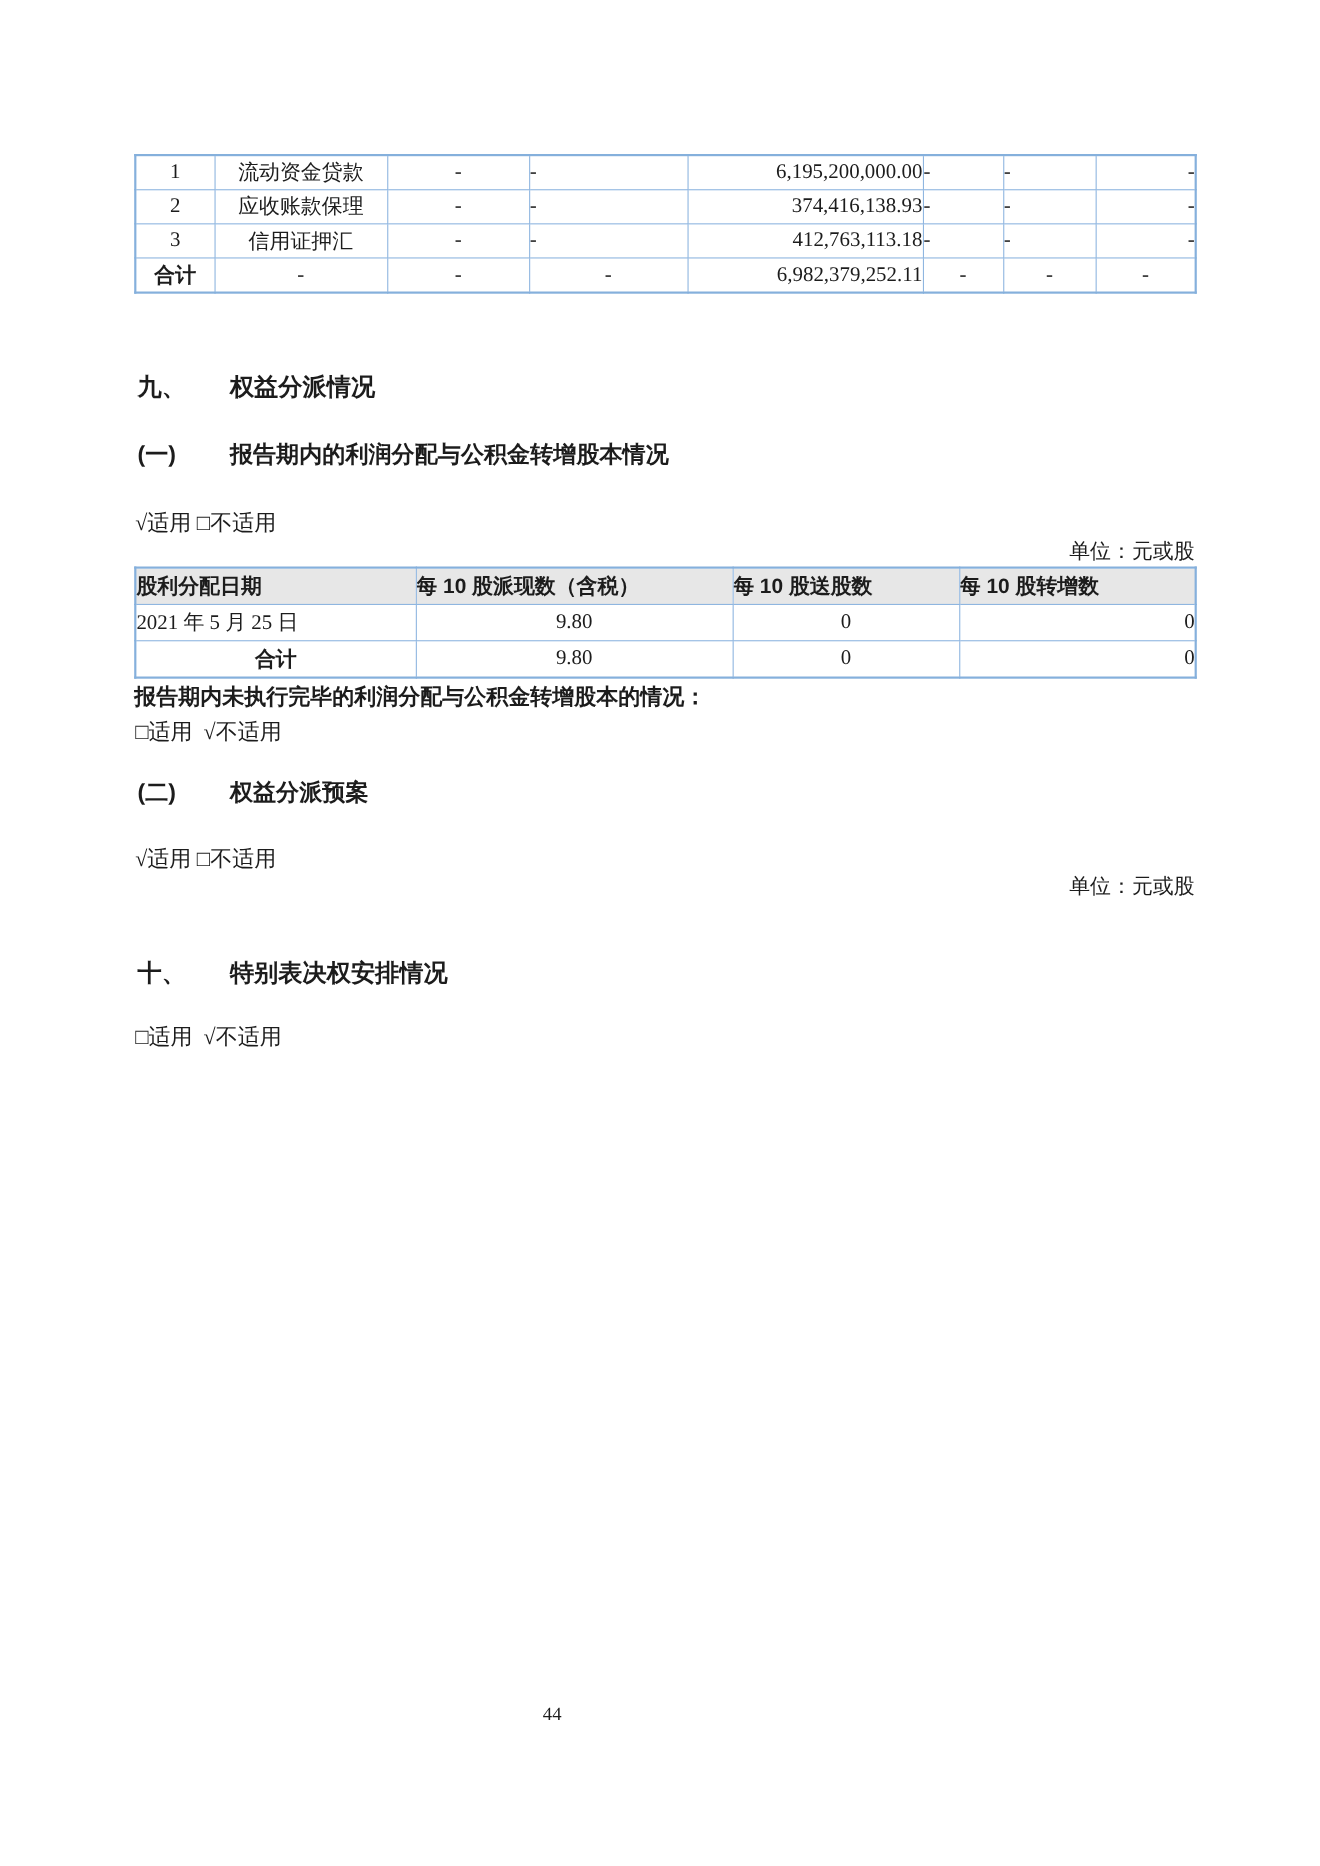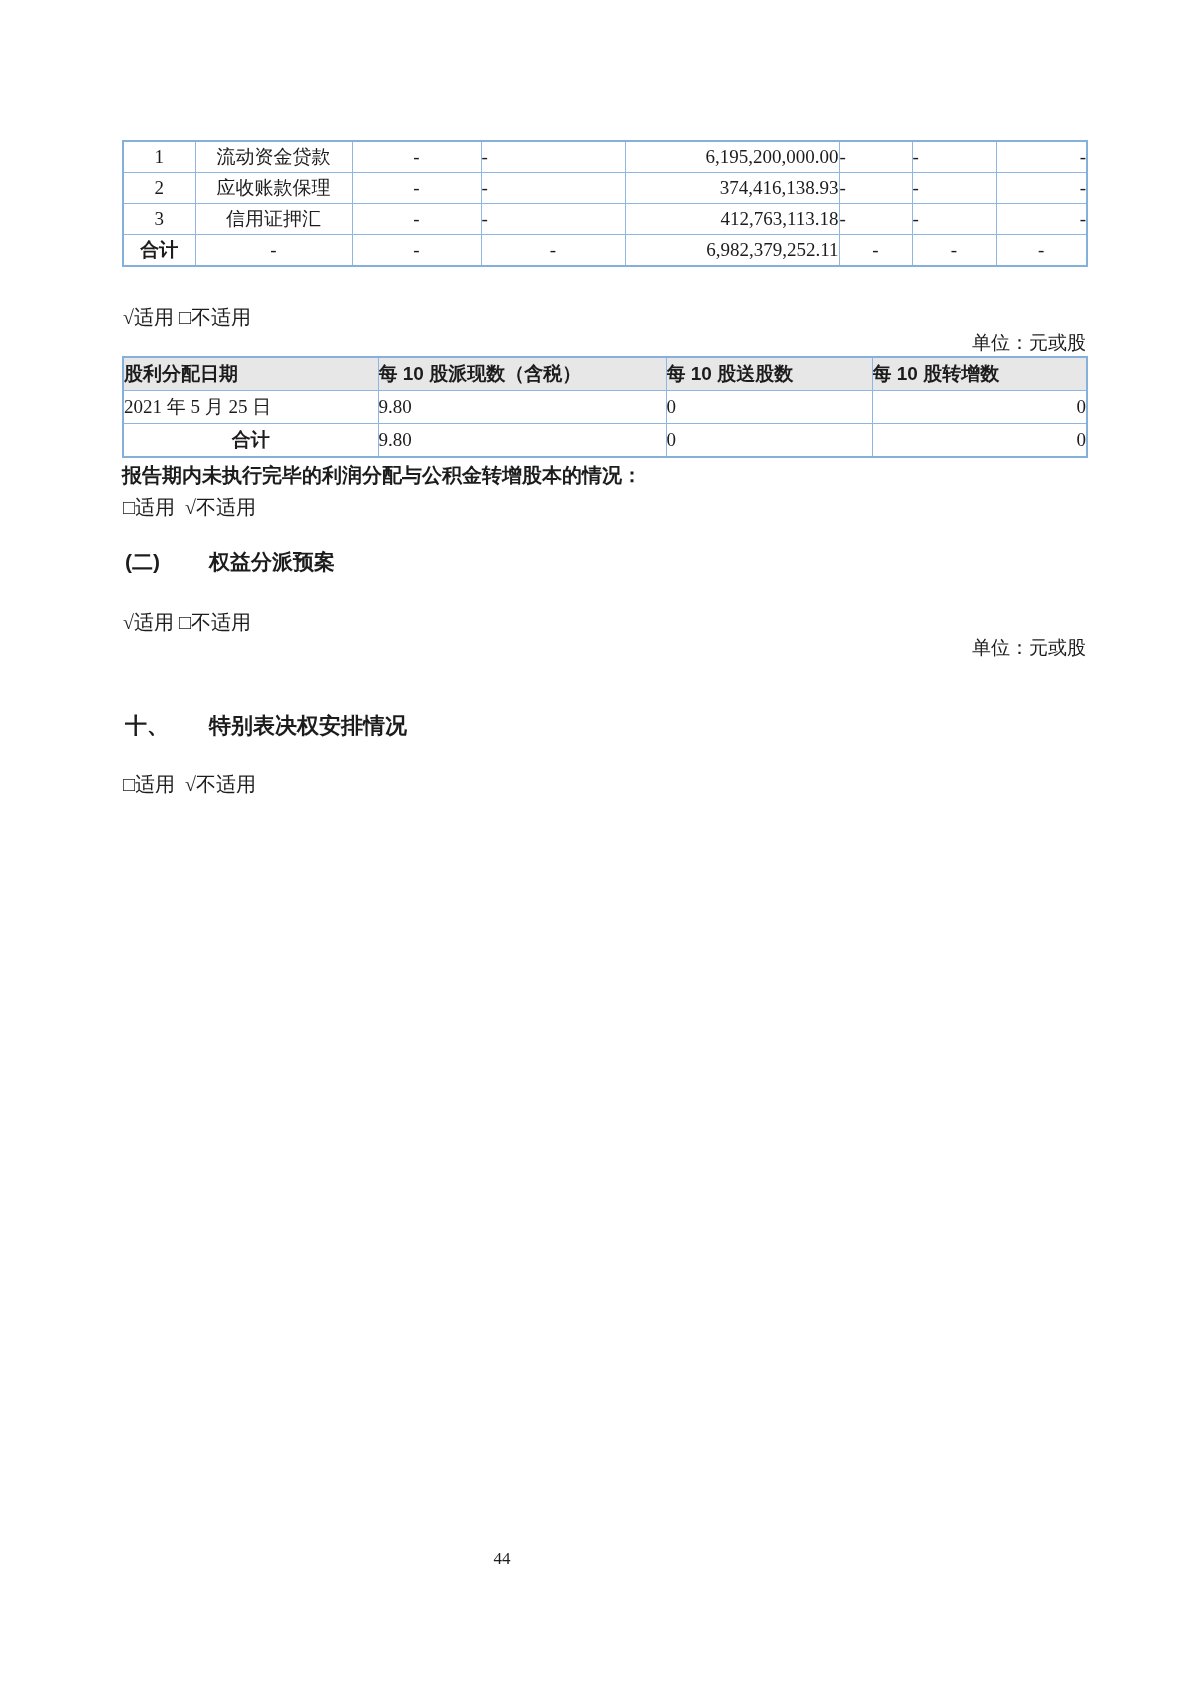--- a/index.html
+++ b/index.html
@@ -31,21 +31,21 @@
     background:#e7e7e7;font-weight:bold;text-align:left;
     font-family:"Liberation Sans","DejaVu Sans",sans-serif;
     font-size:19px;
   }
   .ctr{text-align:center;}
   .b{font-weight:bold;}
   .pl12{text-align:left;padding-left:12px;}
   .pl14{text-align:left;padding-left:14px;}
   .pl15{text-align:left;padding-left:15px;}
   .pr6{text-align:right;padding-right:6px;}
-  .pr8{text-align:left;padding-right:8px;}
+  .pr8{text-align:center;padding-right:8px;}
   .pr16{text-align:right;padding-right:16px;}
   .pr20{text-align:right;padding-right:20px;}
 
   
   .h1{
     margin-left:3px;font-size:22px;font-weight:bold;line-height:26px;
     font-family:"Liberation Sans","DejaVu Sans",sans-serif;
   }
   .h1-9{margin-top:72px;}
   .h1-10{margin-top:54px;}
@@ -129,21 +129,27 @@
           <td class="ctr">-</td>
           <td class="ctr">-</td>
           <td class="pr6">6,982,379,252.11</td>
           <td class="ctr">-</td>
           <td class="ctr">-</td>
           <td class="ctr">-</td>
         </tr>
       </tbody>
     </table>
 
-
+    <div class="h1 h1-9">
+      <span class="h-label">九、</span><span>权益分派情况</span>
+    </div>
+
+    <div class="h2 h2-1">
+      <span class="h-label">(一)</span><span>报告期内的利润分配与公积金转增股本情况</span>
+    </div>
 
     <div class="applicable ap-1">√适用 □不适用</div>
     <div class="unit">单位：元或股</div>
 
     <table class="t-div">
       <colgroup>
         <col style="width:255px">
           <col style="width:288px">
           <col style="width:206px">
           <col style="width:215px">

